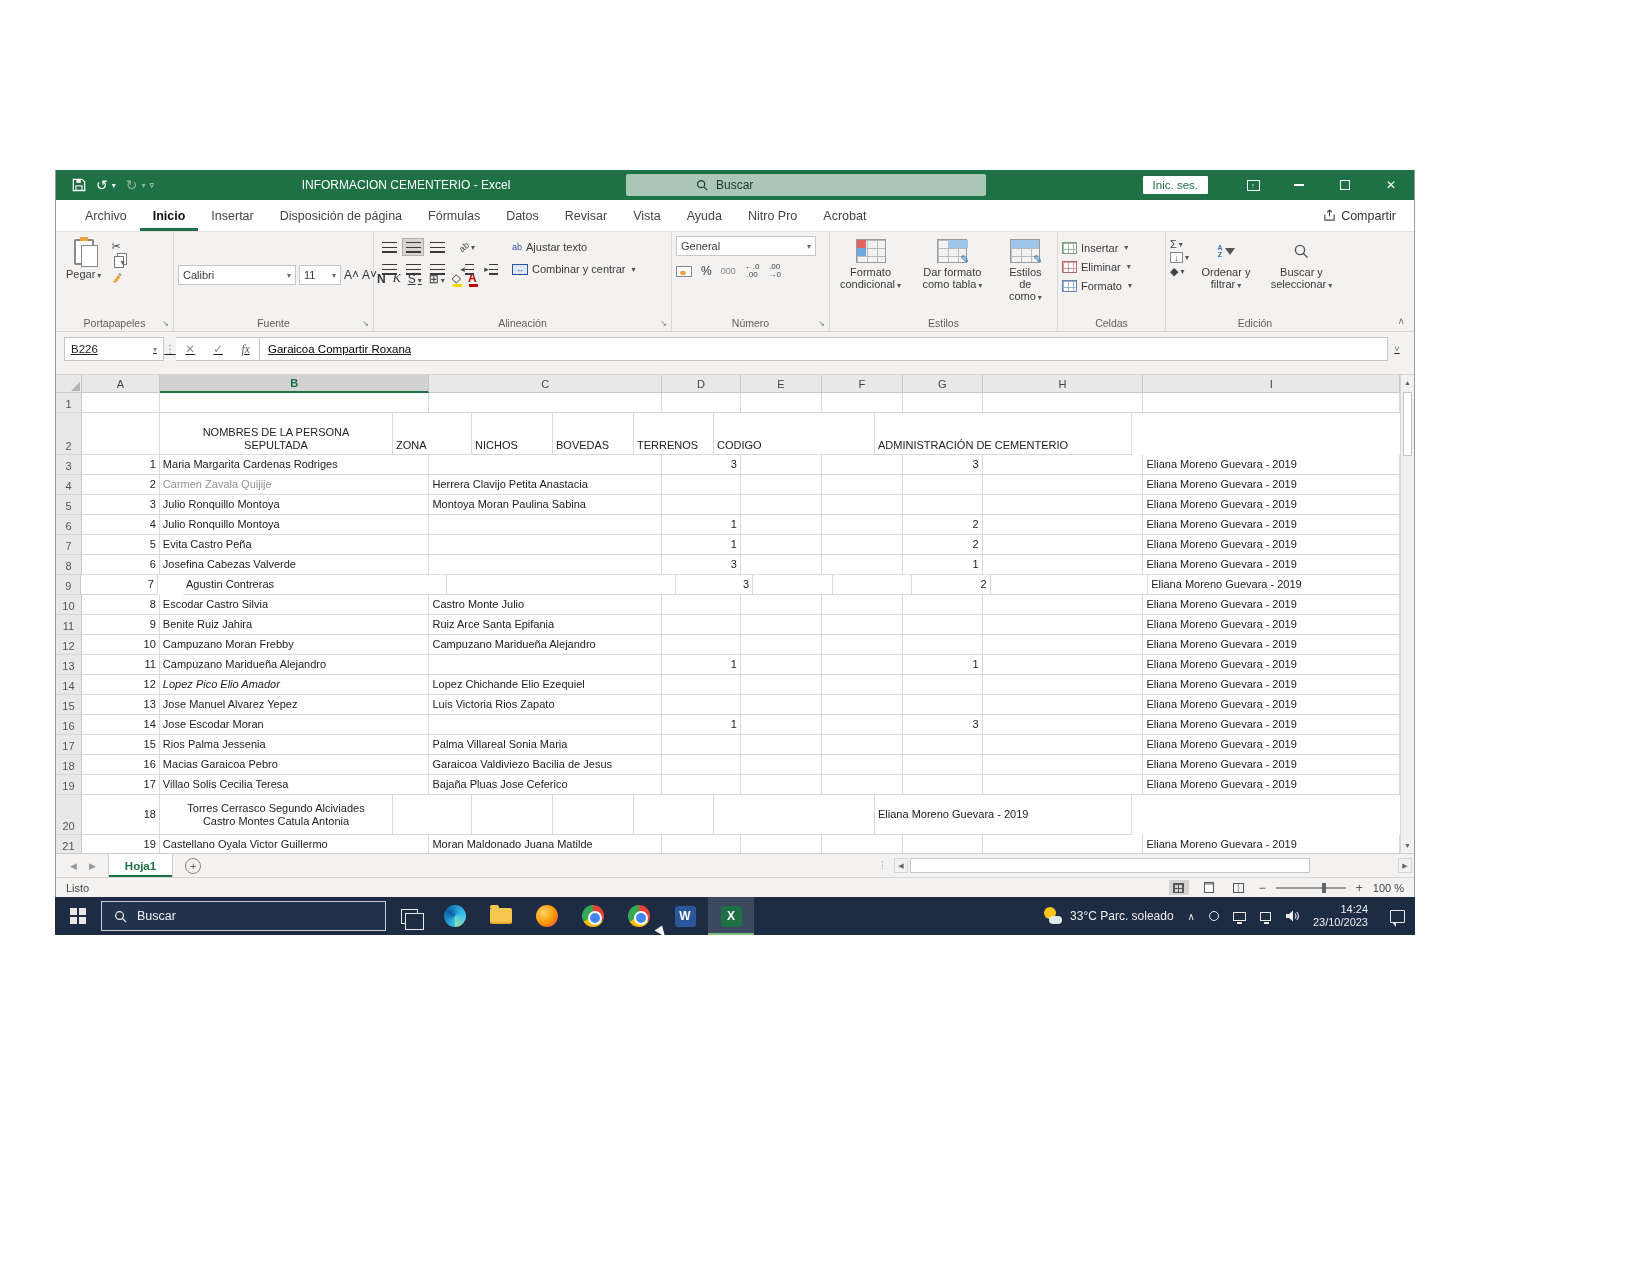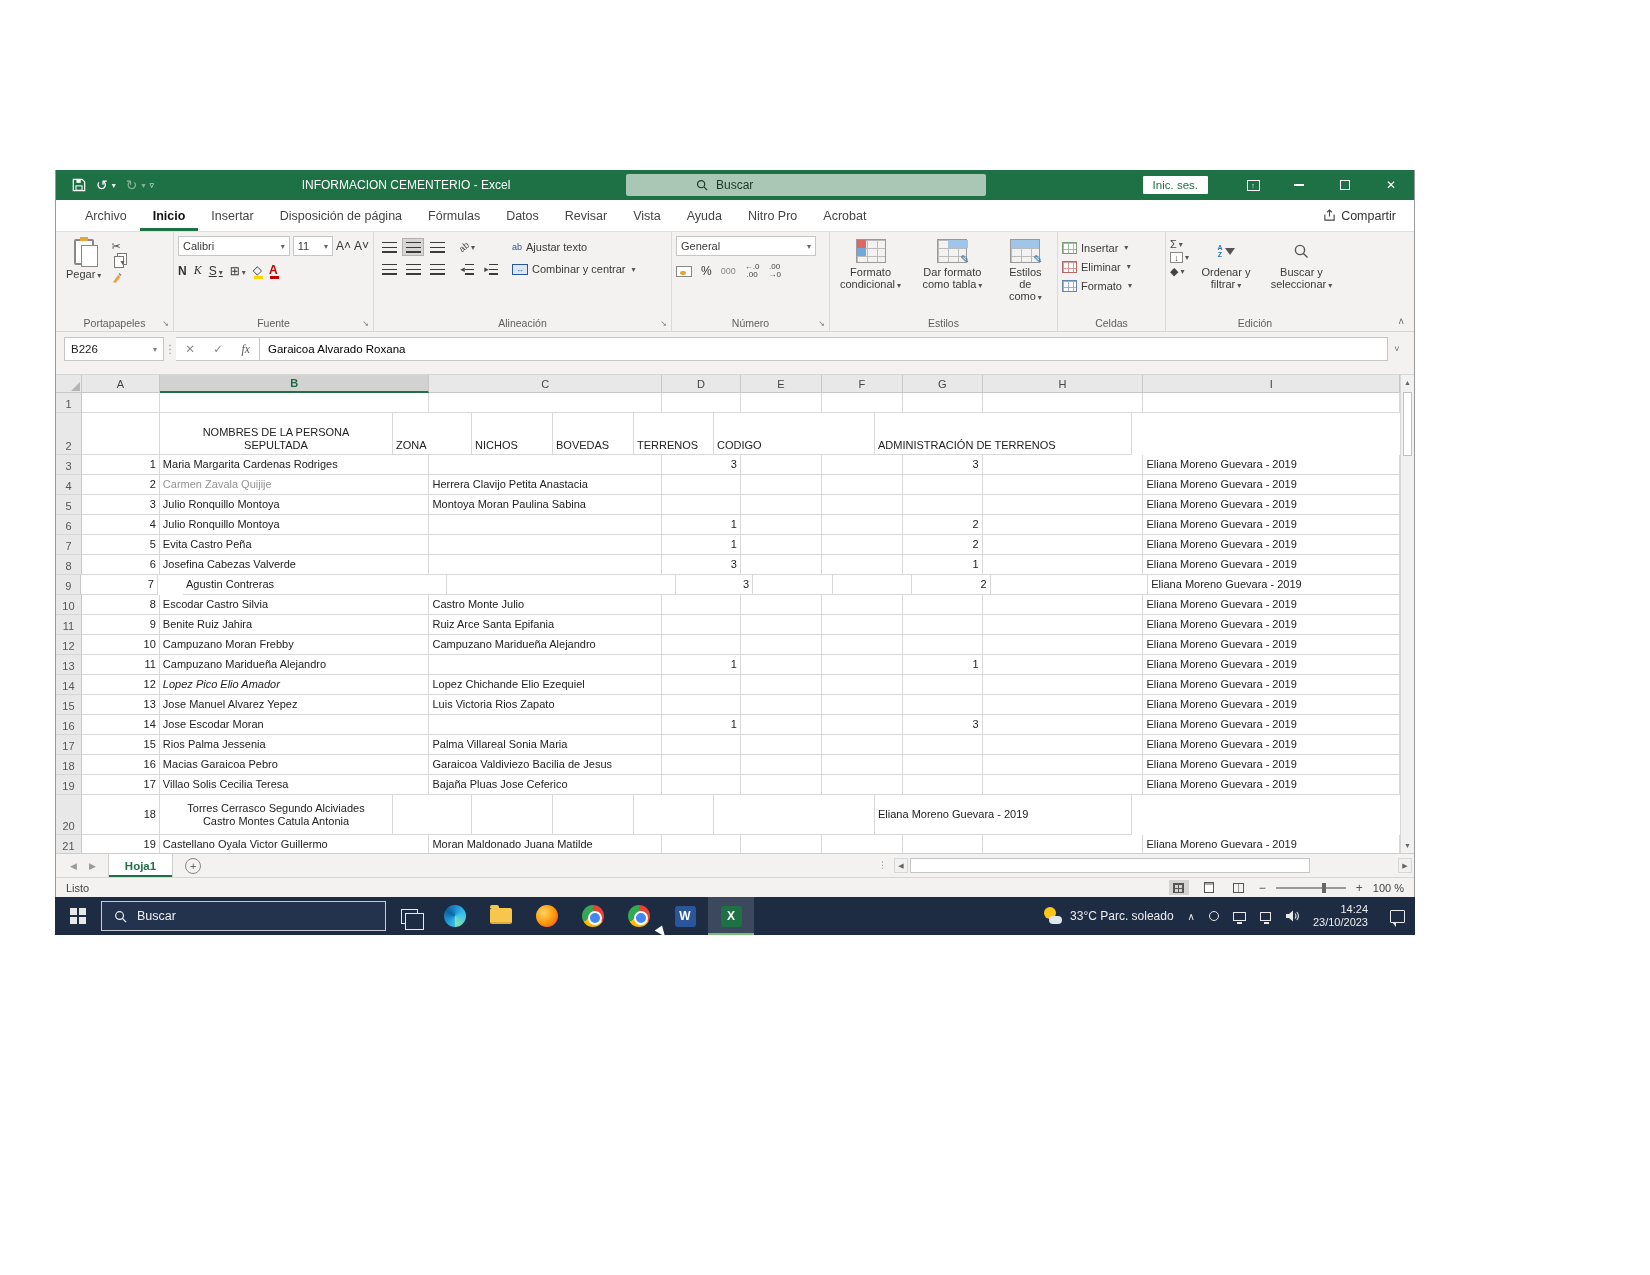--- a/index.html
+++ b/index.html
@@ -77,21 +77,21 @@
   .cellrow { display:flex; align-items:center; gap:4px; height:19px; }
   .edcol { display:flex; flex-direction:column; gap:2px; padding-top:2px; }
   .edcol .e { font-size:11px; color:#444; display:flex; align-items:center; }
   .arrowbox { width:13px; height:11px; border:1px solid #888; display:flex; align-items:center; justify-content:center; font-size:9px; background:#fff; }
   .eraser { color:#c34fc3; font-size:10px; }
   .azico { display:flex; flex-direction:column; font-size:7px; line-height:7px; color:#2e75b6; font-weight:700; }
   .funnel { width:0; height:0; border-left:5px solid transparent; border-right:5px solid transparent; border-top:7px solid #555; margin-left:2px; }
   .collapse { position:absolute; right:10px; bottom:4px; color:#666; font-size:10px; }
 
   
-  .fbarwrap { height:43px; background:#f3f2f1; padding:5px 8px 9px 8px; flex:none; border-bottom:1px solid #d8d6d4; }
+  .fbarwrap { height:43px; background:#f3f2f1; padding:5px 8px 9px 8px; flex:none; border-bottom:1px solid #d8d6d4;text-decoration:underline; }
   .fbar { height:24px; display:flex; align-items:stretch; font-size:11.5px; }
   .namebox { width:100px; background:#fff; border:1px solid #c8c6c4; display:flex; align-items:center; justify-content:space-between; padding:0 6px; }
   .fdots { width:12px; display:flex; align-items:center; justify-content:center; color:#999; }
   .fops { width:84px; background:#fff; border:1px solid #c8c6c4; border-left:none; display:flex; align-items:center; justify-content:space-around; color:#8a8886; }
   .fx { font-family:"Liberation Serif", serif; font-style:italic; color:#555; }
   .fcontent { flex:1; background:#fff; border:1px solid #c8c6c4; border-left:none; display:flex; align-items:center; padding:0 8px; color:#000; }
   .fexp { width:18px; display:flex; align-items:center; justify-content:center; color:#666; font-size:9px; }
 
   
   .gridwrap { height:478px; position:relative; background:#fff; overflow:hidden; flex:none; }
@@ -265,21 +265,21 @@
             </span>
           </div>
         </div>
         <div class="glabel">
             <span>Portapapeles</span>
           </div>
         <span class="launcher">↘</span>
       </div>
 
       <div class="rgroup" style="width:200px">
-        <div style="display:flex;flex-direction:column;flex:1">
+        <div style="display:flex;flex-direction:row;flex:1">
           <div class="fontrow">
             <div class="combo" style="width:118px">
                 <span>Calibri</span>
                 <span class="ddw" style="color:#555">▾</span>
               </div>
             <div class="combo" style="width:42px">
                 <span>11</span>
                 <span class="ddw" style="color:#555">▾</span>
               </div>
             <span class="fmt">A˄</span>
@@ -463,21 +463,21 @@
           <span>B226</span>
           <span class="ddw" style="color:#777">▾</span>
         </div>
         <div class="fdots">⋮</div>
         <div class="fops">
           <span>✕</span>
           <span>✓</span>
           <span class="fx">fx</span>
         </div>
         <div class="fcontent">
-          <span>Garaicoa Alvarado Roxana</span>
+          <span>Garaicoa Compartir Roxana</span>
         </div>
         <div class="fexp">˅</div>
       </div>
     </div>
 
     <div class="gridwrap">
       <div class="gridinner" id="grid-body">
           <div class="colheads">
             <div class="cornercell"></div>
             <div class="colhead" style="width: 78px;">A</div>
@@ -505,21 +505,21 @@
           <div class="grow" style="height: 42px;">
             <div class="rowhdr" style="height: 42px;">2</div>
             <div class="c" style="width: 78px; height: 42px;"></div>
             <div class="c ctr bottom" style="width: 233px; height: 42px;">NOMBRES DE LA PERSONA
 SEPULTADA</div>
             <div class="c bottom" style="width: 79px; height: 42px;">ZONA</div>
             <div class="c bottom" style="width: 81px; height: 42px;">NICHOS</div>
             <div class="c bottom" style="width: 81px; height: 42px;">BOVEDAS</div>
             <div class="c bottom" style="width: 80px; height: 42px;">TERRENOS</div>
             <div class="c bottom" style="width: 161px; height: 42px;">CODIGO</div>
-            <div class="c bottom" style="width: 257px; height: 42px;">ADMINISTRACIÓN DE TERRENOS</div>
+            <div class="c bottom" style="width: 257px; height: 42px;">ADMINISTRACIÓN DE CEMENTERIO</div>
           </div>
           <div class="grow" style="height: 20px;">
             <div class="rowhdr" style="height: 20px;">3</div>
             <div class="c num" style="width: 78px; height: 20px;">1</div>
             <div class="c" style="width: 270px; height: 20px;">Maria Margarita Cardenas Rodriges</div>
             <div class="c" style="width: 233px; height: 20px;"></div>
             <div class="c num" style="width: 79px; height: 20px;">3</div>
             <div class="c num" style="width: 81px; height: 20px;"></div>
             <div class="c num" style="width: 81px; height: 20px;"></div>
             <div class="c num" style="width: 80px; height: 20px;">3</div>

